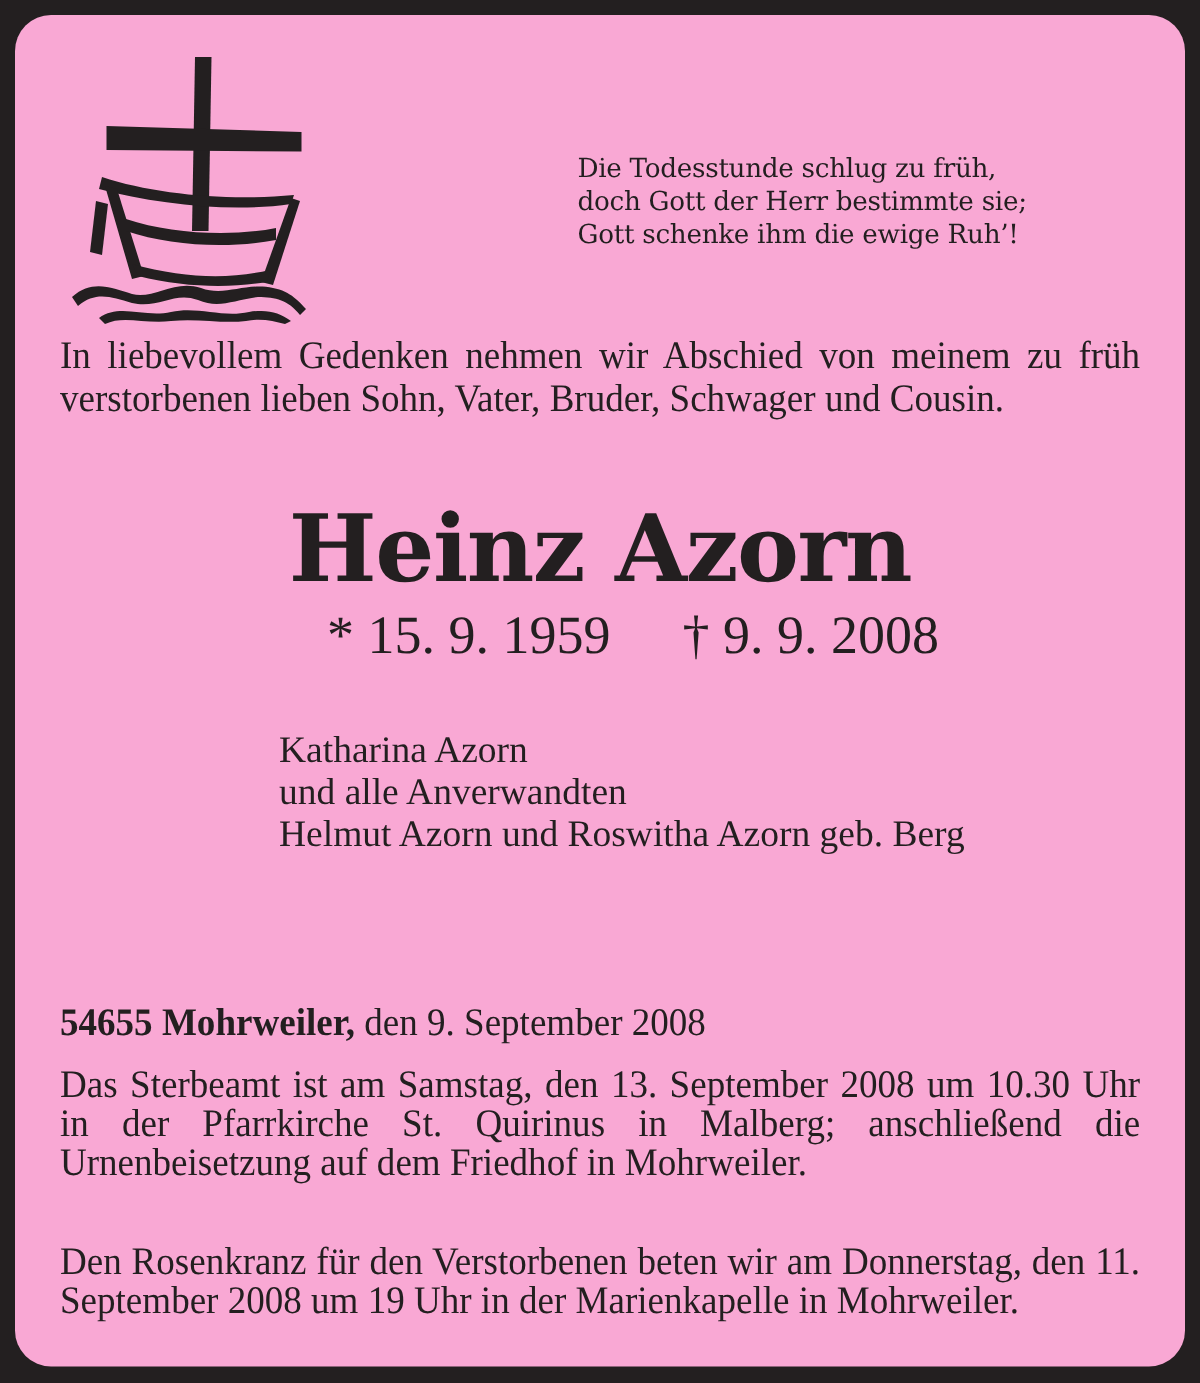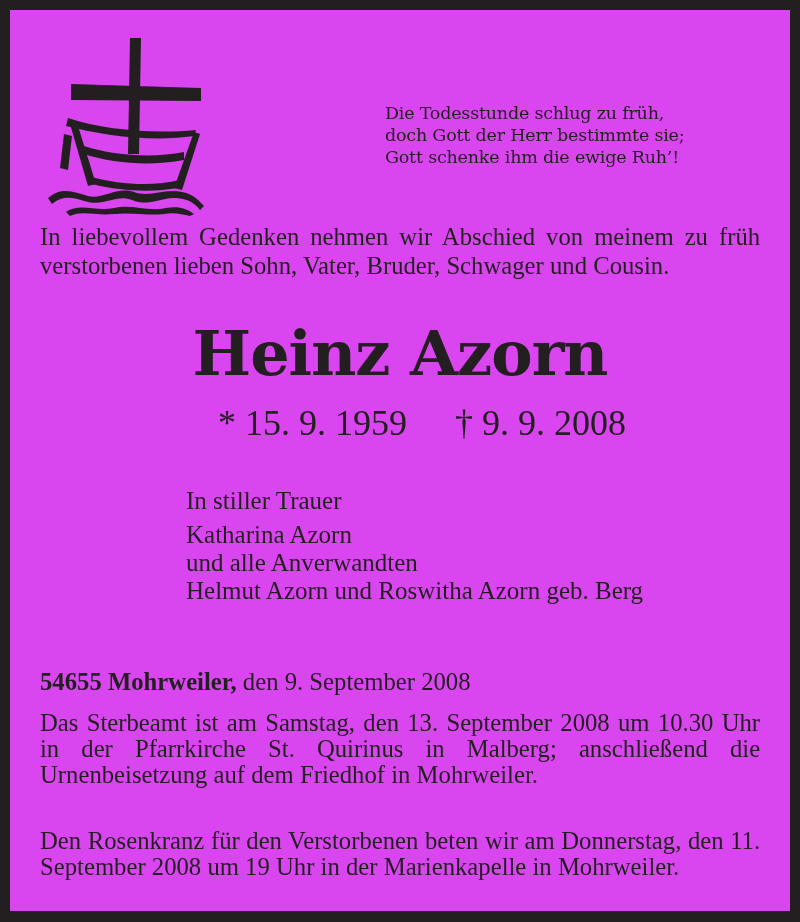--- a/index.html
+++ b/index.html
@@ -1,23 +1,23 @@
 <!DOCTYPE html>
 <html><head>
 <meta charset="utf-8">
 <style>
   html, body { margin:0; padding:0; }
   body { width:800px; height:922px; background:#231f20; position:relative; overflow:hidden; }
-  .card { position:absolute; left:10px; top:10px; width:780px; height:901px; background:#d946ef; }
+  .card { position:absolute; left:10px; top:10px; width:780px; height:901px; background:#f9a8d4;border-radius:24px; }
   .serif { font-family:"DejaVu Serif", "Liberation Serif", serif; color:#231f20; }
   .cond { font-family:"Liberation Serif", serif; color:#231f20; }
   .logo { position:absolute; left:34px; top:16px; width:160px; height:190px; }
   .motto { position:absolute; left:375px; top:92px; font-size:17.5px; line-height:22px; letter-spacing:-0.2px; }
   .intro { position:absolute; left:30px; top:212px; width:720px; font-size:26px; line-height:29px; text-align:justify; text-align-last:left; transform:scaleX(0.95); transform-origin:left top; width:758px; }
-  .name { position:absolute; left:0; width:780px; top:304px; text-align:center; font-size:62px; font-weight:bold; letter-spacing:-1px; line-height:80px; }
+  .name { position:absolute; left:0; width:780px; top:316px; text-align:center; font-size:62px; font-weight:bold; letter-spacing:-1px; line-height:80px; }
   .dates { position:absolute; left:208px; top:396px; font-size:36px; line-height:34px; }
   .dates .death { margin-left:48px; }
   .mourners { position:absolute; left:176px; top:477px; font-size:25px; line-height:28px; }
   .mourners .head { margin-bottom:6px; }
   .place { position:absolute; left:30px; top:656px; font-size:26px; line-height:32px; transform:scaleX(0.95); transform-origin:left top; }
   .place b { font-weight:bold; }
   .para { position:absolute; left:30px; width:758px; font-size:26px; line-height:26px; text-align:justify; text-align-last:left; transform:scaleX(0.95); transform-origin:left top; }
   .p1 { top:700px; }
   .p2 { top:818px; }
 </style>
@@ -53,21 +53,20 @@
 
   <div class="intro cond">In liebevollem Gedenken nehmen wir Abschied von meinem zu früh verstorbenen lieben Sohn, Vater, Bruder, Schwager und Cousin.</div>
 
   <div class="name serif">Heinz Azorn</div>
 
   <div class="dates cond">
     <span>* 15. 9. 1959</span><span class="death">† 9. 9. 2008</span>
   </div>
 
   <div class="mourners cond">
-    <div class="head">In stiller Trauer</div>
     <div>Katharina Azorn</div>
     <div>und alle Anverwandten</div>
     <div>Helmut Azorn und Roswitha Azorn geb. Berg</div>
   </div>
 
   <div class="place cond">
     <b>54655 Mohrweiler,</b><span> den 9. September 2008</span>
   </div>
 
   <div class="para p1 cond">Das Sterbeamt ist am Samstag, den 13. September 2008 um 10.30 Uhr in der Pfarrkirche St. Quirinus in Malberg; anschließend die Urnenbeisetzung auf dem Friedhof in Mohrweiler.</div>

